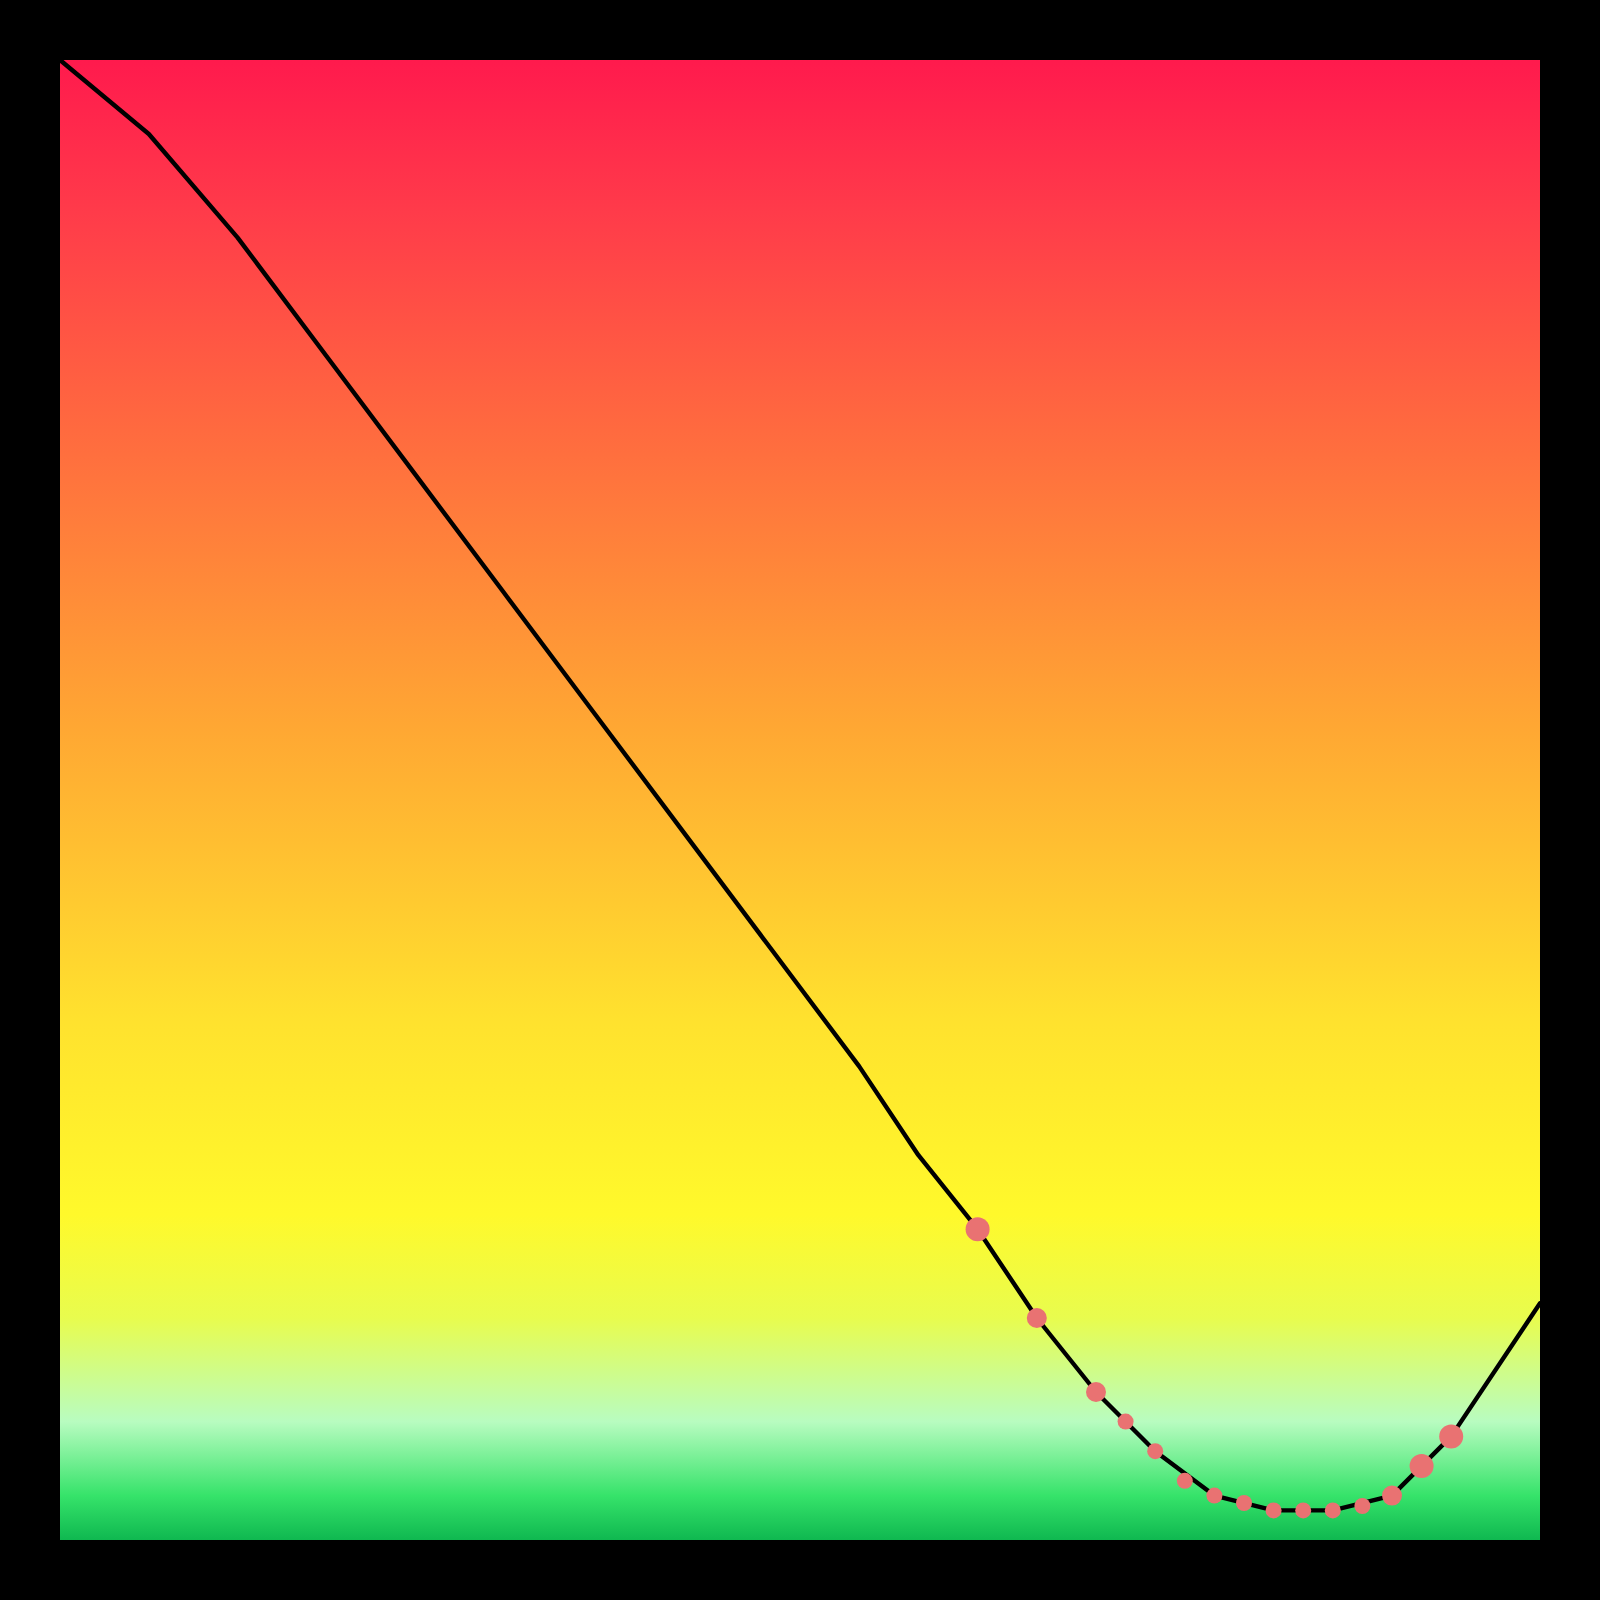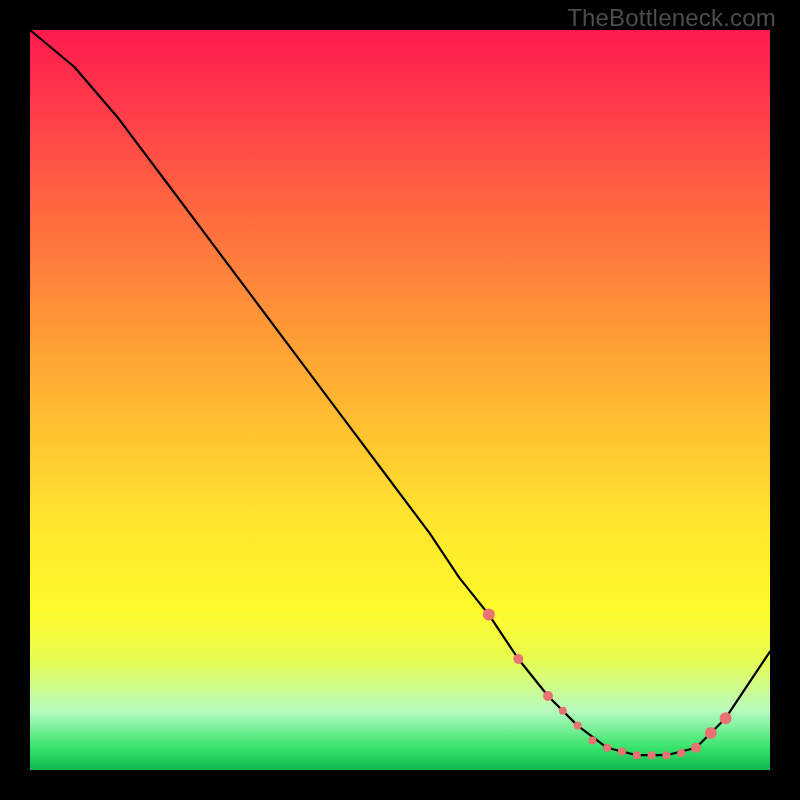--- a/index.html
+++ b/index.html
@@ -64,21 +64,20 @@
   }
   .marker {
     fill: #e97272;
     stroke: none;
   }
 </style>
 </head>
 <body>
 
 <div class="frame">
-  <div class="attribution">TheBottleneck.com</div>
 
   <div class="plot">
     <svg class="curve" viewBox="0 0 740 740">
       <path id="series-path" class="series-line" d="M0.0 0.0 L44.4 37.0 L88.8 88.8 L133.2 148.0 L177.6 207.2 L222.0 266.4 L266.4 325.6 L310.8 384.8 L355.2 444.0 L399.6 503.2 L429.2 547.6 L458.8 584.6 L488.4 629.0 L518.0 666.0 L547.6 695.6 L577.2 717.8 L606.8 725.2 L636.4 725.2 L666.0 717.8 L695.6 688.2 L740.0 621.6"></path>
       <g id="markers-group">
           <circle class="marker" cx="458.8" cy="584.6" r="6"></circle>
           <circle class="marker" cx="488.4" cy="629.0" r="5"></circle>
           <circle class="marker" cx="518.0" cy="666.0" r="5"></circle>
           <circle class="marker" cx="532.8" cy="680.8" r="4"></circle>
           <circle class="marker" cx="547.6" cy="695.6" r="4"></circle>

